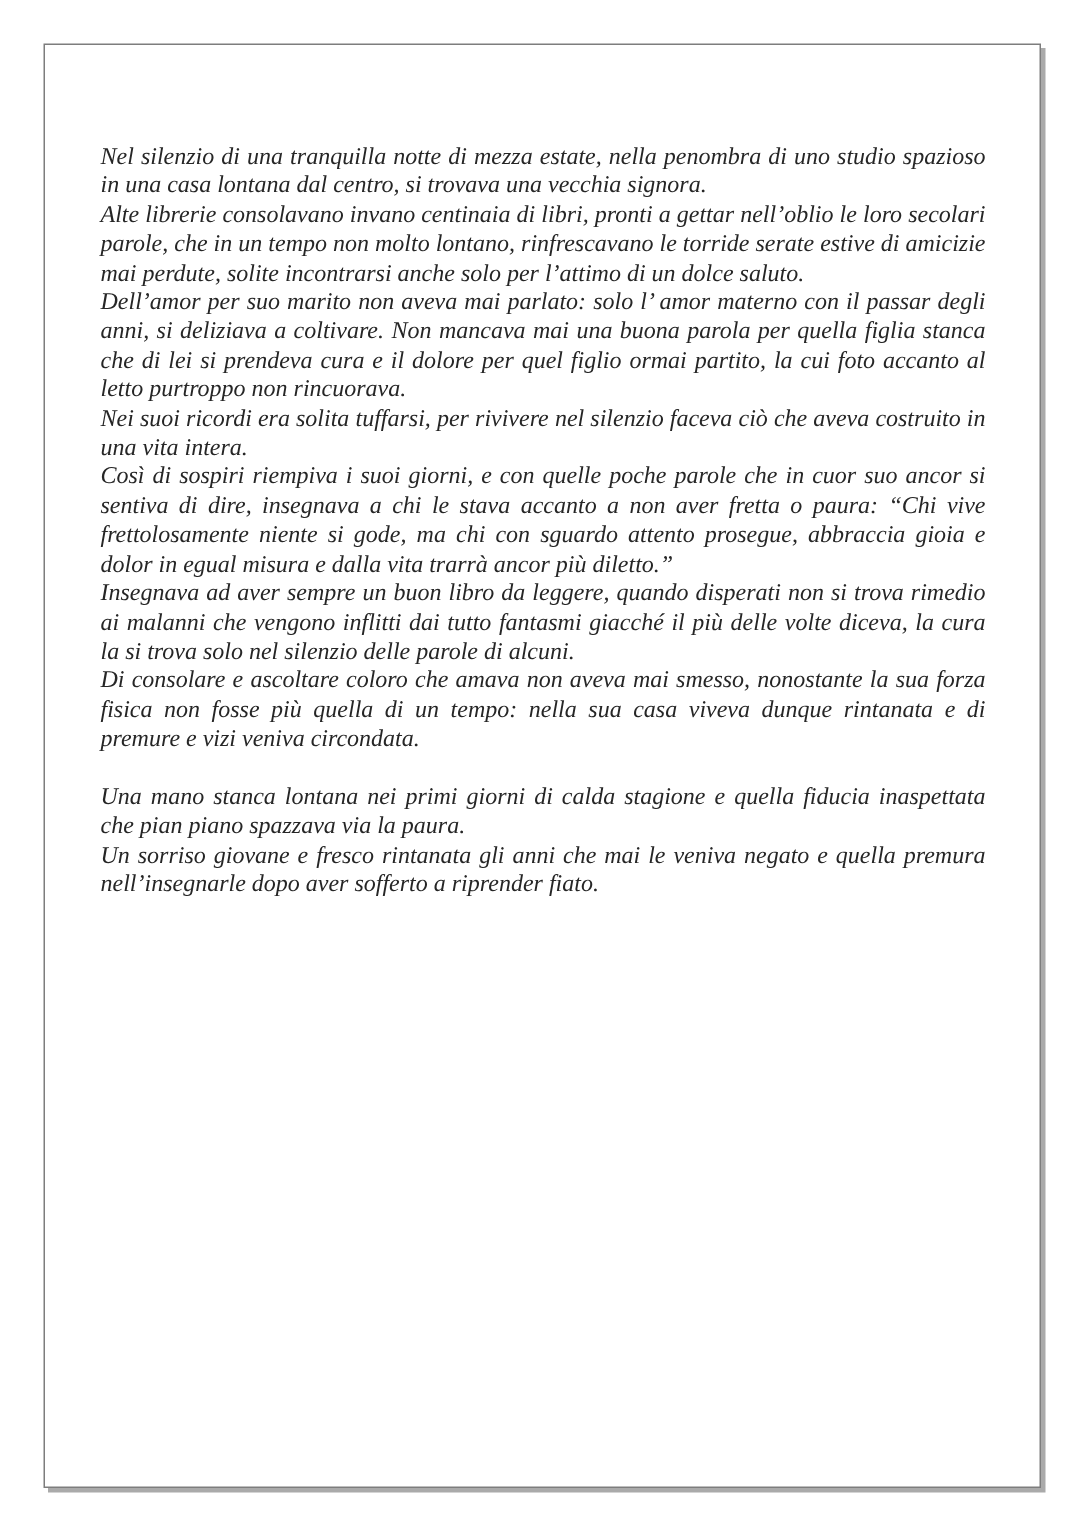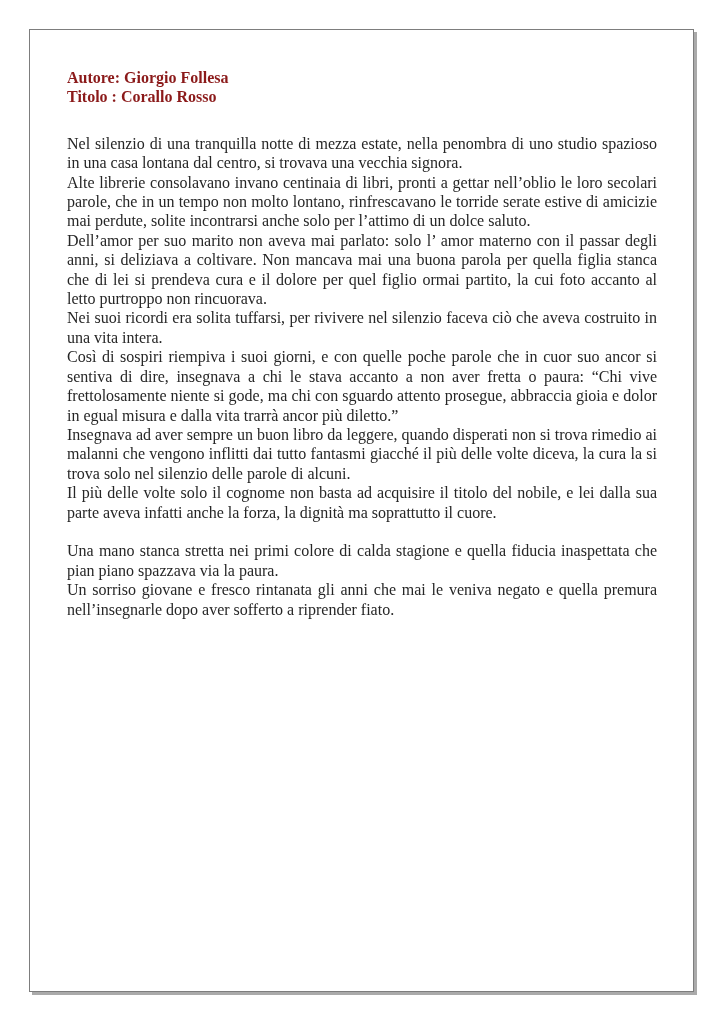--- a/index.html
+++ b/index.html
@@ -32,49 +32,46 @@
     font-style:normal;
     font-size:16px;
     line-height:19.4px;
     color:var(--heading-text);
   }
   .doc-body{
     margin-top:27px;
   }
   .doc-body p{
     font-family:"Liberation Serif","DejaVu Serif",serif;
+    font-style:italic;
     font-size:16px;
     line-height:19.4px;
     color:var(--body-text);
     text-align:justify;
   }
   .section-break{
     height:19.4px;
   }
 </style>
 </head>
 <body>
 
 <div class="canvas">
   <div class="page">
 
-    <div class="doc-header">
-      <p>Autore: Giorgio Follesa</p>
-      <p>Titolo : Corallo Rosso</p>
-    </div>
 
     <div class="doc-body">
       <p>Nel silenzio di una tranquilla notte di mezza estate, nella penombra di uno studio spazioso in una casa lontana dal centro, si trovava una vecchia signora.</p>
       <p>Alte librerie consolavano invano centinaia di libri, pronti a gettar nell’oblio le loro secolari parole, che in un tempo non molto lontano, rinfrescavano le torride serate estive di amicizie mai perdute, solite incontrarsi anche solo per l’attimo di un dolce saluto.</p>
       <p>Dell’amor per suo marito non aveva mai parlato: solo l’ amor materno con il passar degli anni, si deliziava a coltivare. Non mancava mai una buona parola per quella figlia stanca che di lei si prendeva cura e il dolore per quel figlio ormai partito, la cui foto accanto al letto purtroppo non rincuorava.</p>
       <p>Nei suoi ricordi era solita tuffarsi, per rivivere nel silenzio faceva ciò che aveva costruito in una vita intera.</p>
       <p>Così di sospiri riempiva i suoi giorni,  e con quelle poche parole che in cuor suo ancor si sentiva di dire, insegnava a chi le stava accanto a non aver fretta o paura: “Chi vive frettolosamente niente si gode, ma chi con sguardo attento prosegue, abbraccia gioia e dolor in egual misura e dalla vita trarrà ancor più diletto.”</p>
       <p>Insegnava ad aver sempre un buon libro da leggere, quando disperati non si trova rimedio ai malanni che vengono inflitti dai tutto fantasmi giacché il più delle volte diceva, la cura la si trova solo nel silenzio delle parole di alcuni.</p>
-      <p>Il più delle volte solo il cognome non basta ad acquisire il titolo del nobile, e lei dalla sua parte aveva infatti anche la forza, la dignità ma soprattutto il cuore.</p>
+      <p>Di consolare e ascoltare coloro che amava non aveva mai smesso, nonostante la sua forza fisica non fosse più quella di un tempo: nella sua casa viveva dunque rintanata e di premure e vizi veniva circondata.</p>
 
       <div class="section-break"></div>
 
-      <p>Una mano stanca stretta nei primi colore di calda stagione e quella fiducia inaspettata che pian piano spazzava via la paura.</p>
+      <p>Una mano stanca lontana nei primi giorni di calda stagione e quella fiducia inaspettata che pian piano spazzava via la paura.</p>
       <p>Un sorriso giovane e fresco rintanata gli anni che mai le veniva negato e quella premura nell’insegnarle dopo aver sofferto a riprender fiato.</p>
     </div>
 
   </div>
 </div>
 
 </body></html>

